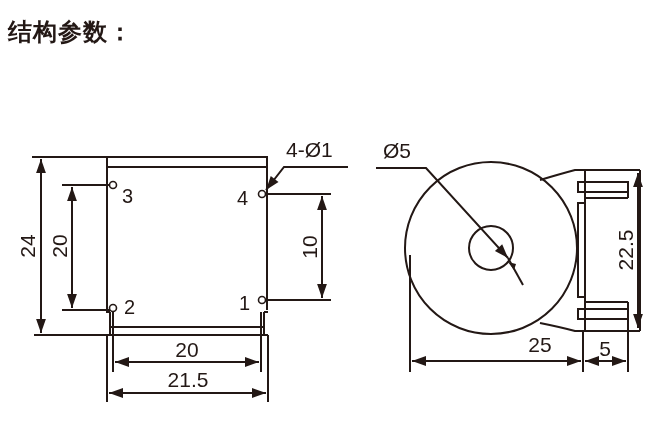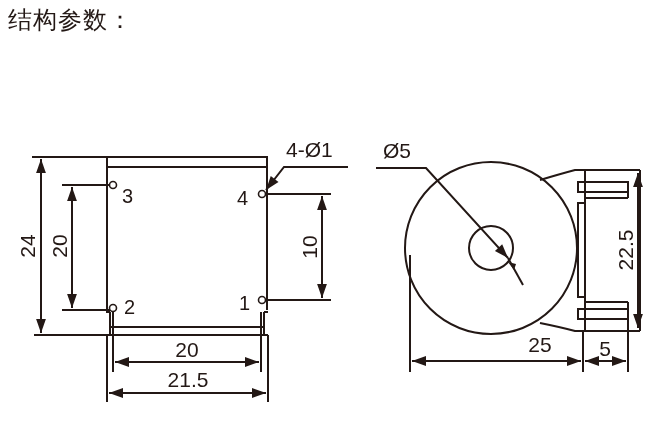--- a/index.html
+++ b/index.html
@@ -1,19 +1,19 @@
 <!DOCTYPE html>
 <html><head>
   <meta charset="utf-8">
   <style>
     html, body { margin: 0; padding: 0; background: #ffffff; }
     body { width: 650px; height: 443px; position: relative; overflow: hidden; }
     .title {
-      position: absolute; left: 8px; top: 4px;
-      font-family: "DejaVu Sans", sans-serif; font-weight: normal;
+      position: absolute; left: 8px; top: 16px;
+      font-family: "DejaVu Sans", sans-serif; font-weight: bold;
       font-size: 24px; color: #231815; letter-spacing: 1px; text-align: right;
     }
     svg { position: absolute; left: 0; top: 0; }
     .ln { stroke: #231815; stroke-width: 2; fill: none; }
     .thin { stroke: #231815; stroke-width: 1.6; fill: none; }
     .lbl { font-family: "Liberation Sans", sans-serif; font-size: 21px; fill: #231815; }
     .pin { font-family: "Liberation Sans", sans-serif; font-size: 20px; fill: #231815; }
   </style>
 </head>
 <body>

